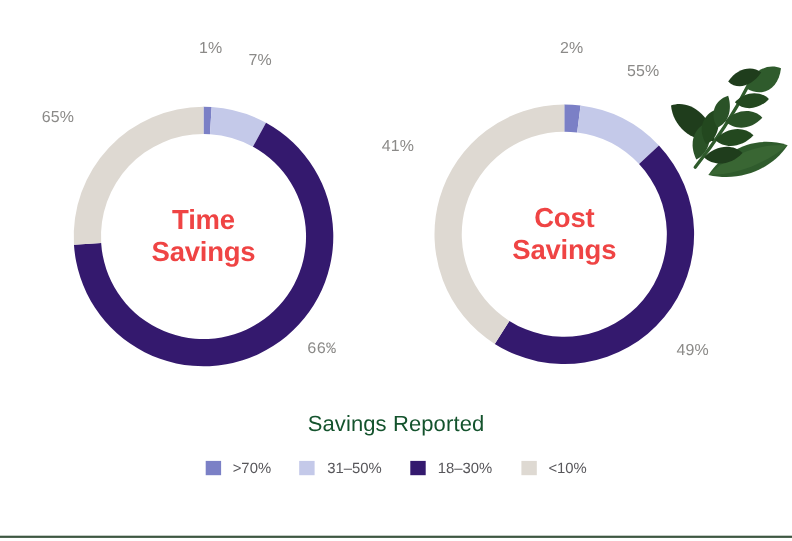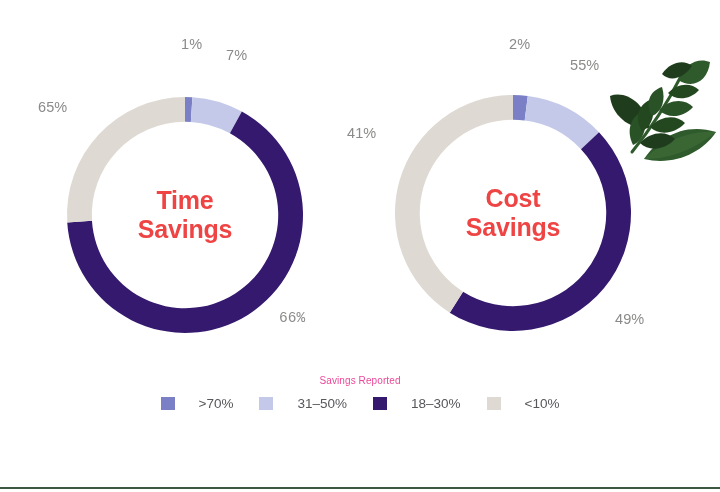--- a/index.html
+++ b/index.html
@@ -73,36 +73,36 @@
   #legend {
     position: absolute;
     left: 0;
     top: 375px;
     width: 720px;
     display: flex;
     flex-direction: column;
     align-items: center;
   }
   #legend-title {
-    font-size: 10px;
-    color: #ec4899;
-    margin-bottom: 10px;
+    font-size: 20px;
+    color: #14532d;
+    margin-bottom: 20px;
     letter-spacing: 0.1px;
   }
   #legend-items {
     display: flex;
     flex-direction: row;
     align-items: center;
     gap: 26px;
   }
   .legend-item {
     display: flex;
     flex-direction: row;
     align-items: center;
-    gap: 24px;
+    gap: 11px;
   }
   .legend-swatch {
     width: 14px;
     height: 13px;
     display: block;
   }
   .legend-label {
     font-size: 13.5px;
     color: #57565a;
     white-space: nowrap;

